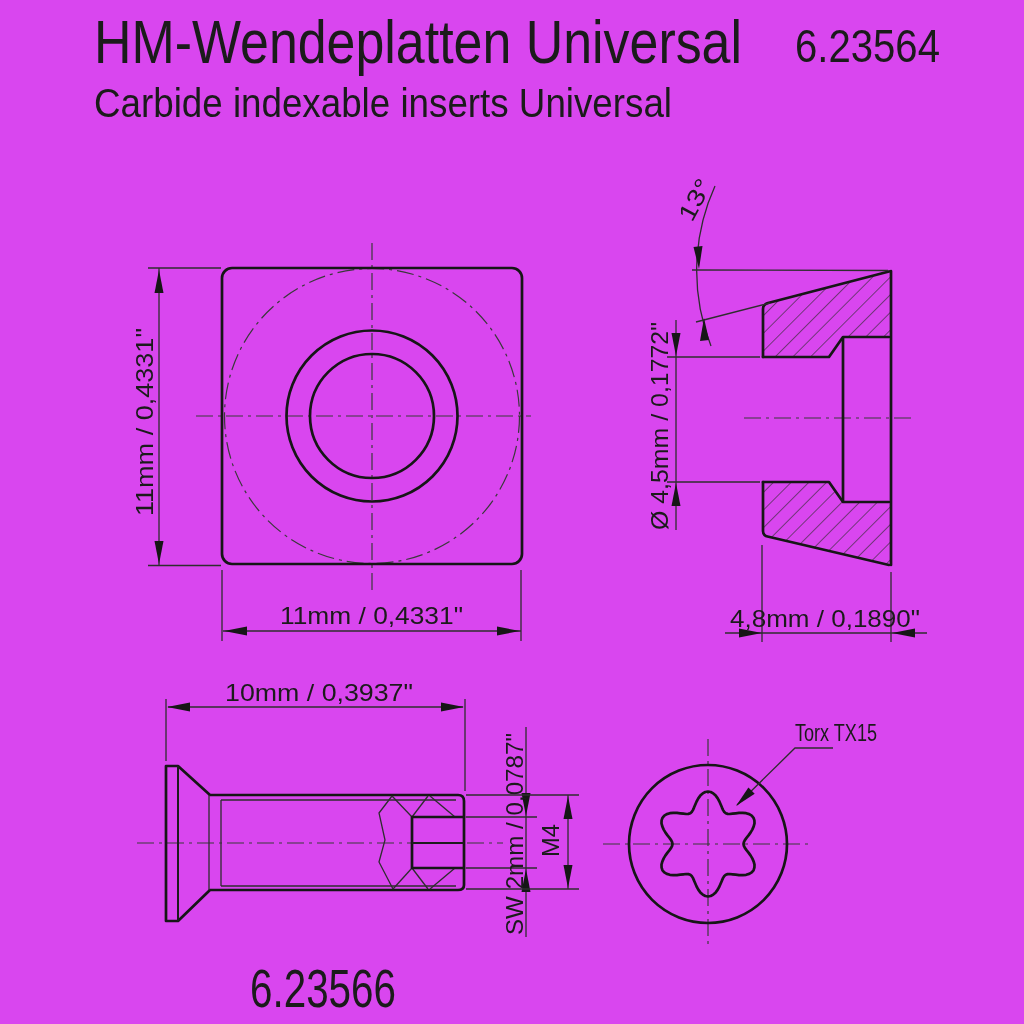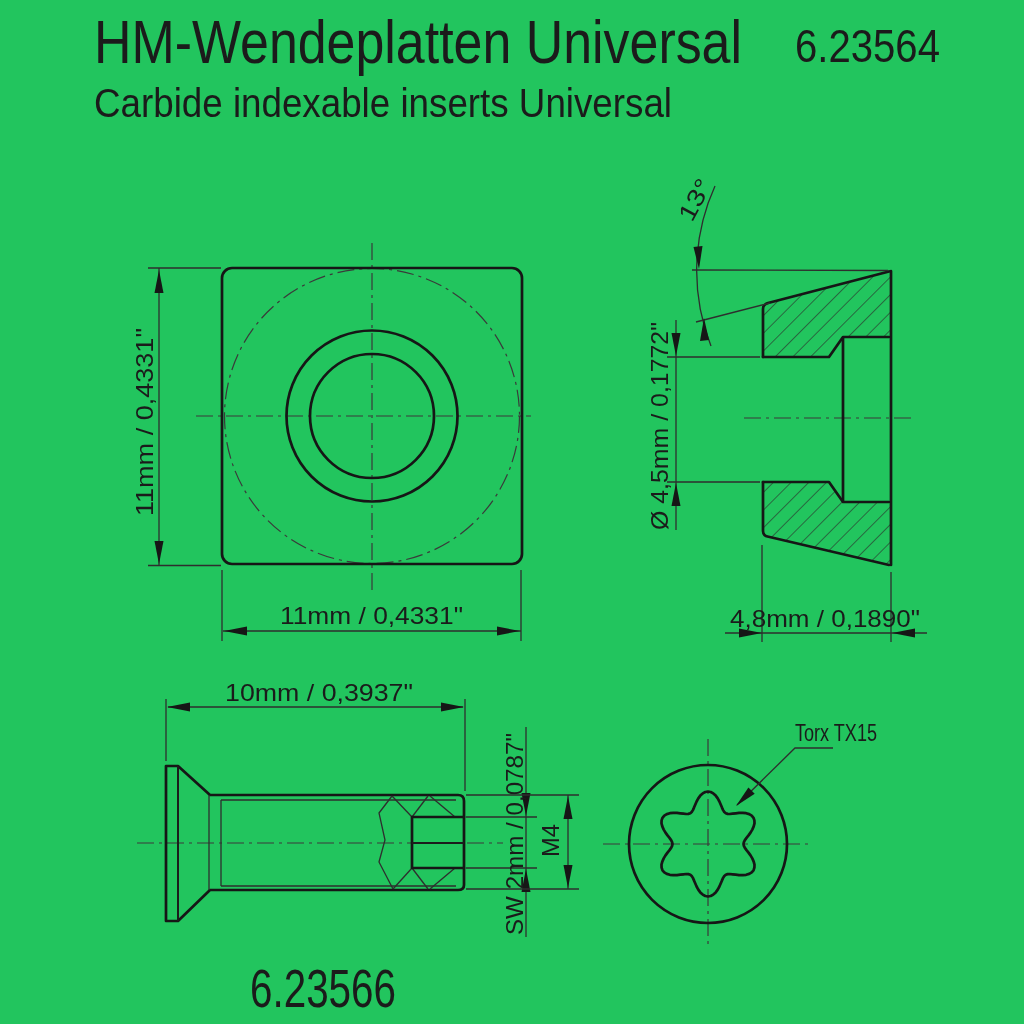--- a/index.html
+++ b/index.html
@@ -1,16 +1,16 @@
 <!DOCTYPE html>
 <html><head>
 <meta charset="utf-8">
 <style>
   html,body{margin:0;padding:0;background:#fff;}
-  .page{position:relative;width:1024px;height:1024px;background:#22c55e;overflow:hidden;}
+  .page{position:relative;width:1024px;height:1024px;background:#d946ef;overflow:hidden;}
   svg text{font-family:"Liberation Sans","DejaVu Sans",sans-serif;fill:#1b1b1b;}
   .title-text{font-size:62px;}
   .partnum-text{font-size:47px;}
   .subtitle-text{font-size:40px;}
   .dim-text{font-size:24px;}
   .torx-label{font-size:23px;}
   .bottom-partnum{font-size:54px;}
   .outline{stroke:#161616;stroke-width:2.7;fill:none;stroke-linejoin:round;stroke-linecap:round;}
   .outline-med{stroke:#1c1c1c;stroke-width:2;fill:none;}
   .thin{stroke:#2e2e2e;stroke-width:1.3;fill:none;}

